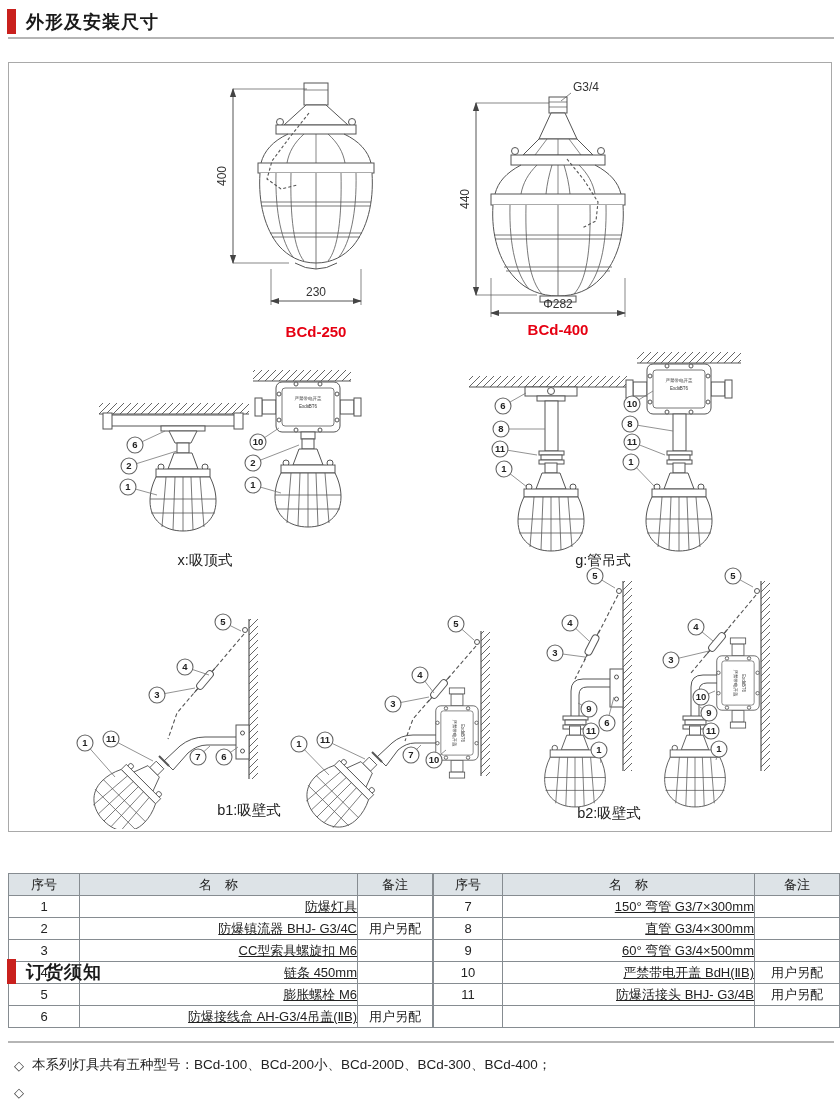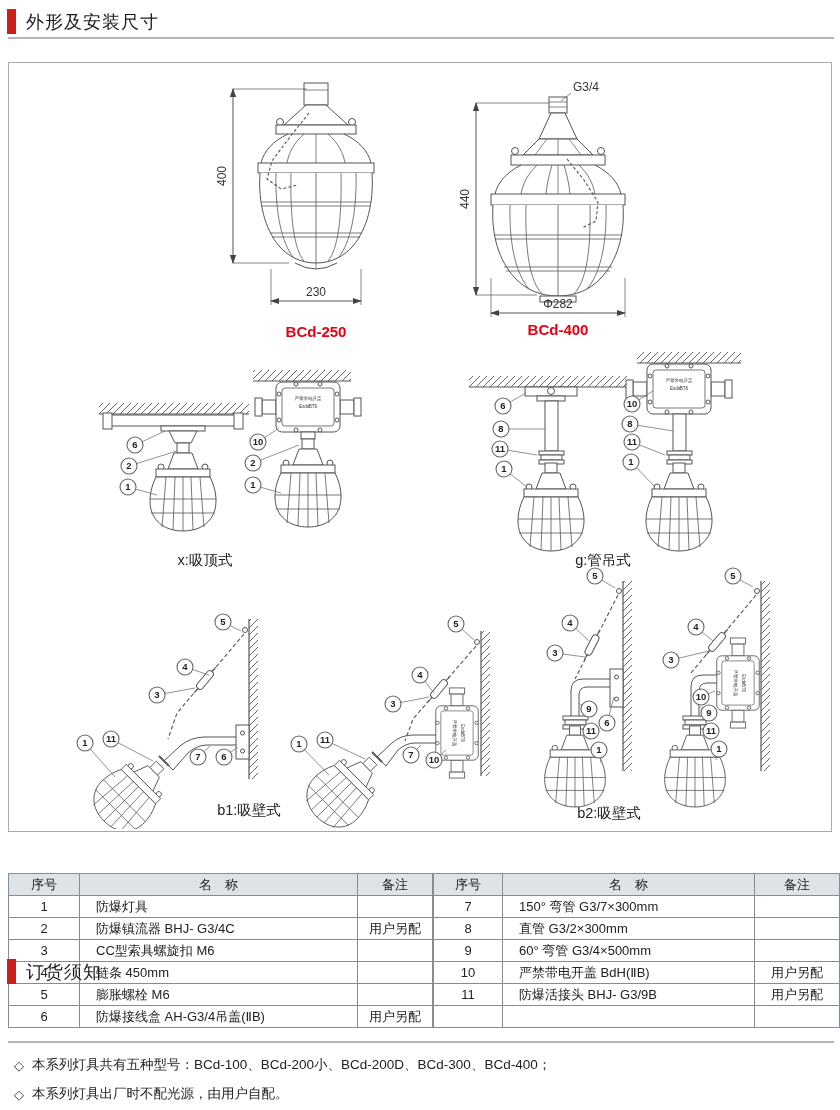--- a/index.html
+++ b/index.html
@@ -1,38 +1,38 @@
 <!DOCTYPE html>
 <html><head>
 <meta charset="utf-8">
 <style>
   html,body{margin:0;padding:0;background:#fff;}
   .page{position:relative;width:840px;height:1110px;background:#fff;overflow:hidden;
         font-family:"Liberation Sans","DejaVu Sans",sans-serif;}
   .sec-head{position:absolute;left:7px;display:flex;align-items:center;}
   .red-bar{width:9px;height:25px;background:#c9201d;margin-right:10px;}
-  .sec-title{font-size:18px;font-weight:normal;color:#1a1a1a;letter-spacing:1px;}
+  .sec-title{font-size:18px;font-weight:bold;color:#1a1a1a;letter-spacing:1px;}
   .rule{position:absolute;left:8px;width:826px;border-top:2px solid #b5b5b5;height:0;}
   .panel{position:absolute;left:8px;top:62px;width:822px;height:768px;border:1px solid #a9a9a9;background:#fff;}
   .art{display:block;}
   .art .dim{font-size:12px;fill:#333;stroke:none;text-anchor:middle;}
   .art .dimL{font-size:12px;fill:#333;stroke:none;}
   .art .model{font-size:15px;font-weight:bold;fill:#e60012;stroke:none;text-anchor:middle;}
   .art .mlabel{font-size:14.5px;fill:#222;stroke:none;text-anchor:middle;}
   .art .btext{font-size:4.5px;fill:#333;stroke:none;text-anchor:middle;}
   .callout line{stroke:#777;stroke-width:.8;}
   .callout circle{fill:#fff;stroke:#666;stroke-width:1.1;}
   .callout text{font-size:9.5px;fill:#222;stroke:none;text-anchor:middle;font-weight:bold;}
   .tables{position:absolute;left:8px;top:833px;display:flex;margin-top:40px;}
   .pt{border-collapse:collapse;table-layout:fixed;border:1px solid #60666b;}
   .pt th,.pt td{border:1px solid #868c91;height:21px;font-size:13px;color:#222;
     padding:0;font-weight:normal;white-space:nowrap;overflow:hidden;}
   .pt th{background:#dde3e7;text-align:center;}
   .pt td{text-align:center;background:#fff;}
-  .pt td.c-name{text-align:left;padding-left:16px;}
+  .pt td.c-name{text-align:right;padding-left:16px;text-decoration:underline;}
   .lt .c-no{width:70px;} .lt .c-name{width:261px;} .lt .c-rem{width:74px;}
   .rt .c-no{width:68px;} .rt .c-name{width:235px;} .rt .c-rem{width:84px;}
   .notes{position:absolute;left:14px;top:1056px;}
   .note{font-size:13.5px;color:#222;margin-bottom:11px;display:flex;align-items:center;}
   .note .dia{margin-right:8px;font-size:13px;color:#333;}
 </style>
 </head>
 <body>
 
 <div class="page">
@@ -534,36 +534,36 @@
         </tr>
       </thead>
       <tbody>
         <tr>
             <td class="c-no">7</td>
             <td class="c-name">150° 弯管 G3/7×300mm</td>
             <td class="c-rem"></td>
           </tr>
         <tr>
             <td class="c-no">8</td>
-            <td class="c-name">直管 G3/2×300mm</td>
+            <td class="c-name">直管 G3/4×300mm</td>
             <td class="c-rem"></td>
           </tr>
         <tr>
             <td class="c-no">9</td>
             <td class="c-name">60° 弯管 G3/4×500mm</td>
             <td class="c-rem"></td>
           </tr>
         <tr>
             <td class="c-no">10</td>
             <td class="c-name">严禁带电开盖 BdH(ⅡB)</td>
             <td class="c-rem">用户另配</td>
           </tr>
         <tr>
             <td class="c-no">11</td>
-            <td class="c-name">防爆活接头 BHJ- G3/9B</td>
+            <td class="c-name">防爆活接头 BHJ- G3/4B</td>
             <td class="c-rem">用户另配</td>
           </tr>
         <tr>
             <td class="c-no"></td>
             <td class="c-name"></td>
             <td class="c-rem"></td>
           </tr>
       </tbody>
     </table>
   </div>
@@ -574,17 +574,16 @@
   </div>
   <div class="rule" style="top:1041px;"></div>
 
   <div class="notes">
     <div class="note">
       <span class="dia">◇</span>
       <span>本系列灯具共有五种型号：BCd-100、BCd-200小、BCd-200D、BCd-300、BCd-400；</span>
     </div>
     <div class="note">
       <span class="dia">◇</span>
-      <span>本系列灯具出厂时不配光源，由用户自配。</span>
     </div>
   </div>
 
 </div>
 
 </body></html>

